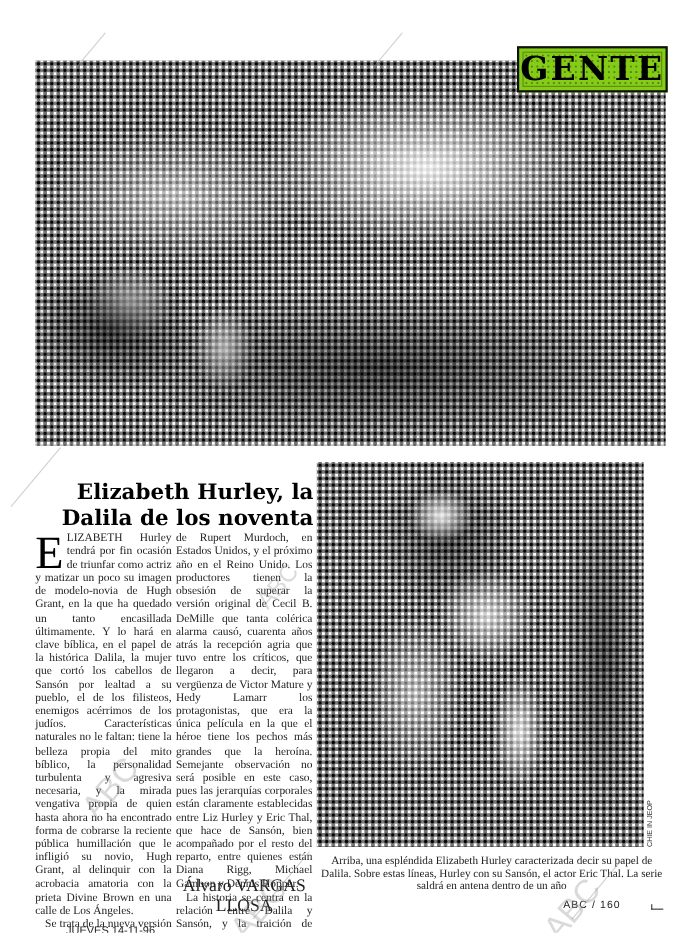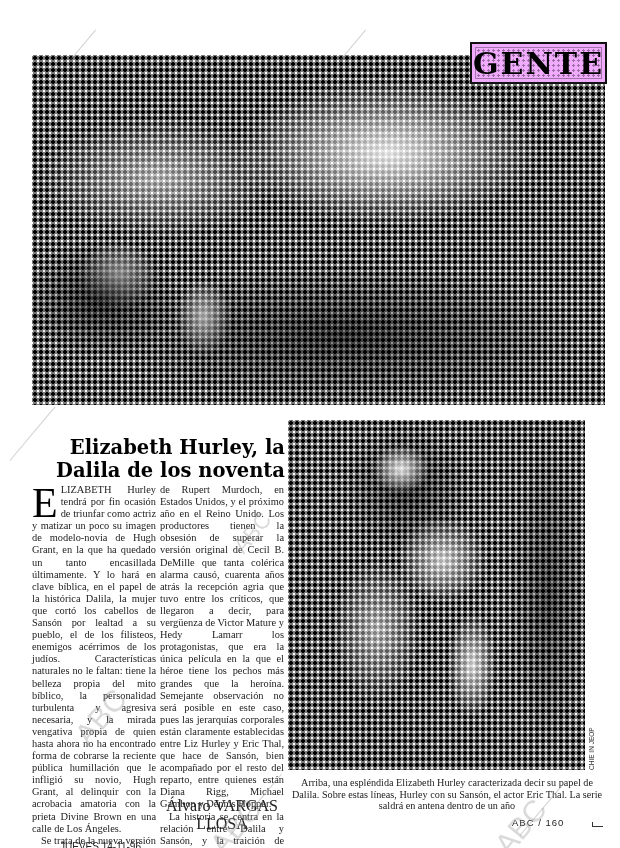--- a/index.html
+++ b/index.html
@@ -29,21 +29,21 @@
       radial-gradient(ellipse 14% 10% at 38% 14%, rgba(255,255,255,0.85), rgba(255,255,255,0) 70%),
       radial-gradient(ellipse 22% 18% at 52% 40%, rgba(255,255,255,0.7), rgba(255,255,255,0) 70%),
       radial-gradient(ellipse 22% 30% at 30% 60%, rgba(255,255,255,0.55), rgba(255,255,255,0) 70%),
       radial-gradient(ellipse 12% 22% at 62% 70%, rgba(255,255,255,0.75), rgba(255,255,255,0) 70%),
       radial-gradient(ellipse 30% 25% at 40% 20%, rgba(0,0,0,0.45), rgba(0,0,0,0) 75%),
       radial-gradient(ellipse 18% 60% at 88% 50%, rgba(0,0,0,0.45), rgba(0,0,0,0) 75%);
   }
 
   .section-box {
     position:absolute; left:470px; top:42px; width:133px; height:38px;
-    border:2px solid #111; background:#f0abfc;
+    border:2px solid #111; background:#84cc16;
     display:flex; align-items:center; justify-content:center;
   }
   .section-box .inner {
     position:absolute; left:3px; top:3px; right:3px; bottom:3px; border:1px solid #111;
     background-image: radial-gradient(circle, #000 30%, transparent 36%);
     background-size:5px 5px; opacity:0.35;
   }
   .section-box span { position:relative; font-family:"DejaVu Serif", serif; font-weight:bold; font-size:30px; letter-spacing:2px; color:#000; }
 
   .headline {

